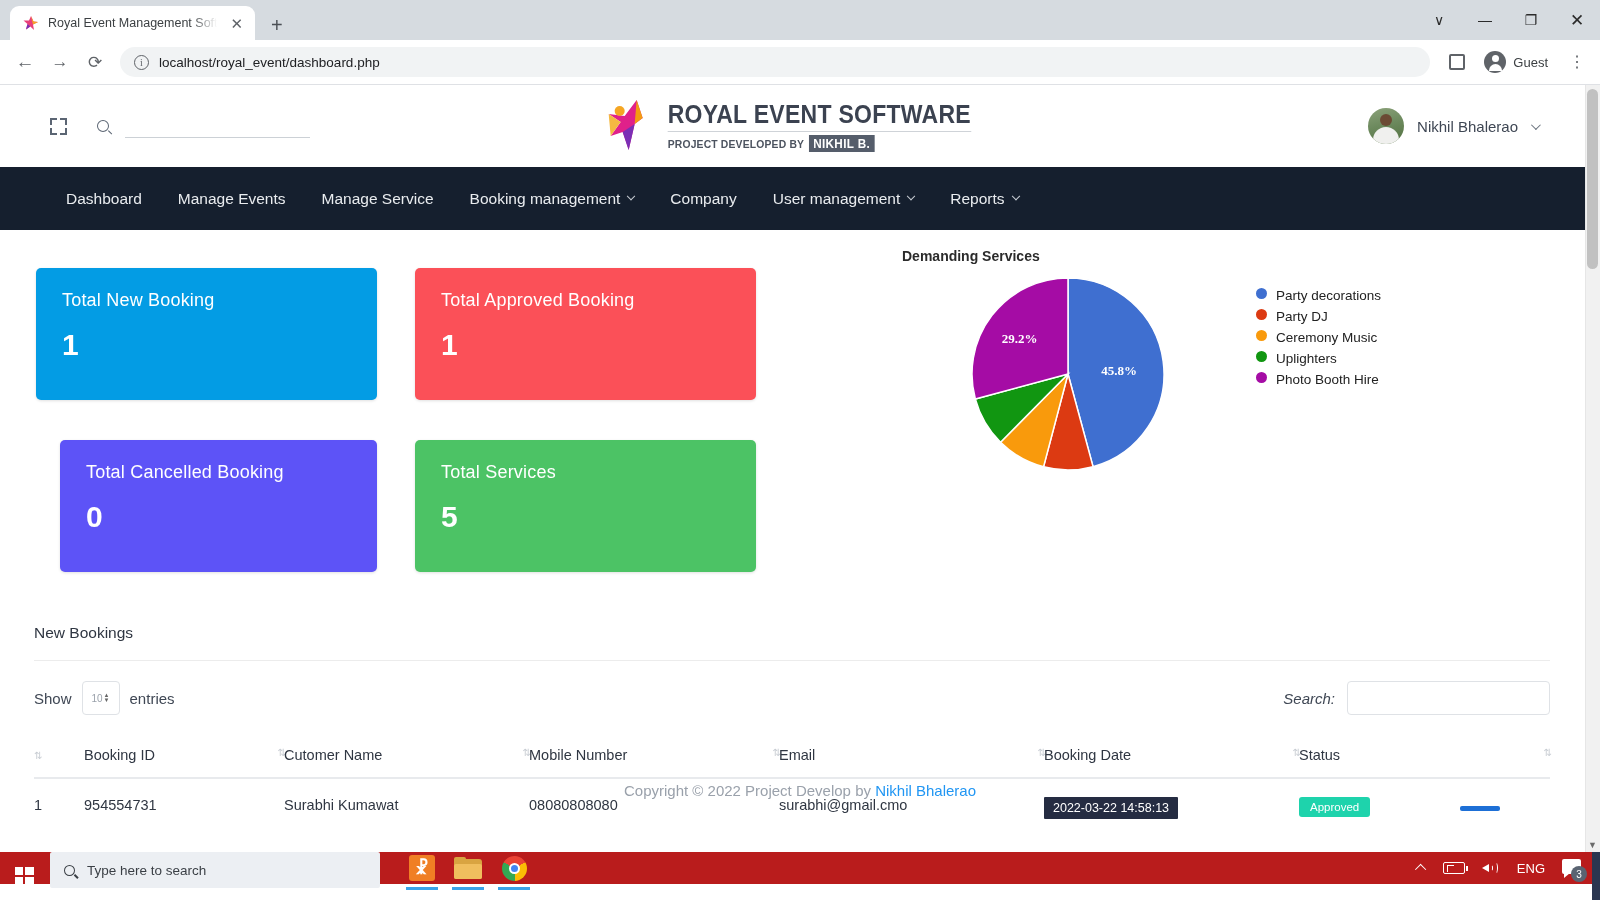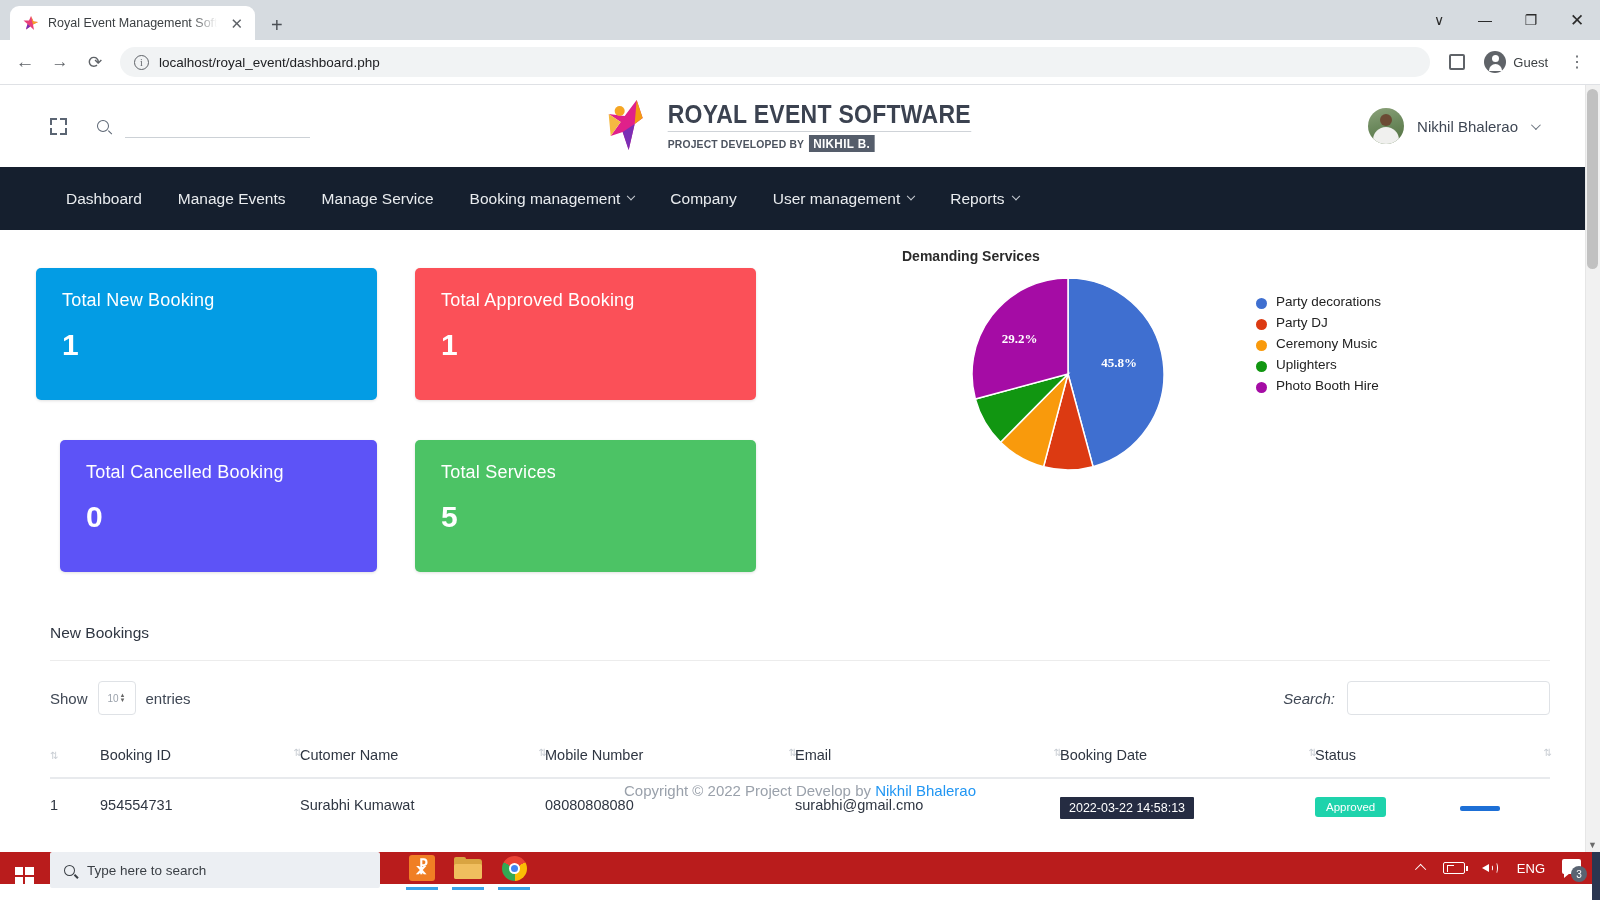--- a/index.html
+++ b/index.html
@@ -193,25 +193,25 @@
 
   .chart-box { position: absolute; left: 880px; top: 18px; width: 560px; }
   .chart-title { font-size: 14px; font-weight: bold; color: #2b2b2b; margin-left: 22px; }
   .chart-body { display: flex; align-items: flex-start; margin-top: 10px; }
   .pie-wrap { width: 200px; height: 200px; position: relative; margin-left: 88px; }
   .pie-label {
     position: absolute; color: #fff; font-size: 13px; font-weight: 600;
     font-family: "Liberation Serif", serif;
   }
   .legend { margin-left: 88px; margin-top: 14px; }
-  .legend-row { display: flex; align-items: flex-end; gap: 9px; height: 21px; }
+  .legend-row { display: flex; align-items: flex-start; gap: 9px; height: 21px; }
   .legend-dot { width: 11px; height: 11px; border-radius: 50%; flex: 0 0 11px; }
   .legend-txt { font-size: 13.5px; color: #222; }
 
-  .table-section { margin: 52px 50px 0 50px; }
+  .table-section { margin: 52px 50px 0 34px; }
   .table-heading { font-size: 15.5px; color: #2f3642; font-weight: 500; }
   .table-rule { border-top: 1px solid #ececec; margin-top: 18px; }
   .table-controls {
     display: flex; align-items: center; justify-content: space-between;
     margin-top: 20px;
   }
   .show-entries { display: flex; align-items: center; gap: 10px; font-size: 15px; color: #3f4754; }
   .entries-select {
     width: 38px; height: 34px; border: 1px solid #dfe2e6; border-radius: 4px;
     font-size: 10px; color: #9aa1ab; display: flex; align-items: center;
@@ -498,21 +498,21 @@
         <div class="chart-title">Demanding Services</div>
         <div class="chart-body">
           <div class="pie-wrap">
             <svg id="pie-svg" width="200" height="200" viewBox="0 0 200 200">
                 <path d="M100,100 L100,4 A96,96 0 0,1 125.0407846038301,192.67663732799429 Z" fill="#3f6fd0" stroke="#ffffff" stroke-width="1.5"></path>
                 <path d="M100,100 L125.0407846038301,192.67663732799429 A96,96 0 0,1 75.54201033439531,192.83214282519378 Z" fill="#dc3a12" stroke="#ffffff" stroke-width="1.5"></path>
                 <path d="M100,100 L75.54201033439531,192.83214282519378 A96,96 0 0,1 32.545602899310495,168.30742501209141 Z" fill="#f99a0c" stroke="#ffffff" stroke-width="1.5"></path>
                 <path d="M100,100 L32.545602899310495,168.30742501209141 A96,96 0 0,1 7.323362672005715,125.04078460383012 Z" fill="#119611" stroke="#ffffff" stroke-width="1.5"></path>
                 <path d="M100,100 L7.323362672005715,125.04078460383012 A96,96 0 0,1 99.99999999999999,4 Z" fill="#a50ca5" stroke="#ffffff" stroke-width="1.5"></path>
               </svg>
-            <span class="pie-label" id="pie-lbl-0" style="left: 133.196px; top: 81px;">45.8%</span>
+            <span class="pie-label" id="pie-lbl-0" style="left: 133.196px; top: 89px;">45.8%</span>
             <span class="pie-label" id="pie-lbl-1" style="left: 33.7906px; top: 57.1504px;">29.2%</span>
           </div>
           <div class="legend" id="pie-legend">
               <div class="legend-row">
                 <span class="legend-dot" style="background: rgb(63, 111, 208);"></span>
                 <span class="legend-txt">Party decorations</span>
               </div>
               <div class="legend-row">
                 <span class="legend-dot" style="background: rgb(220, 58, 18);"></span>
                 <span class="legend-txt">Party DJ</span>

